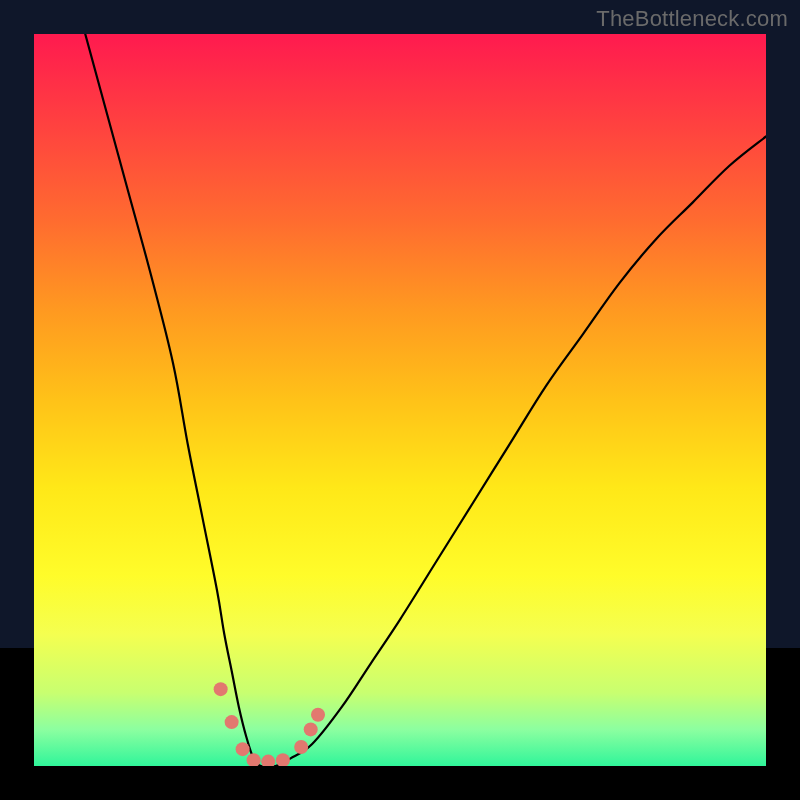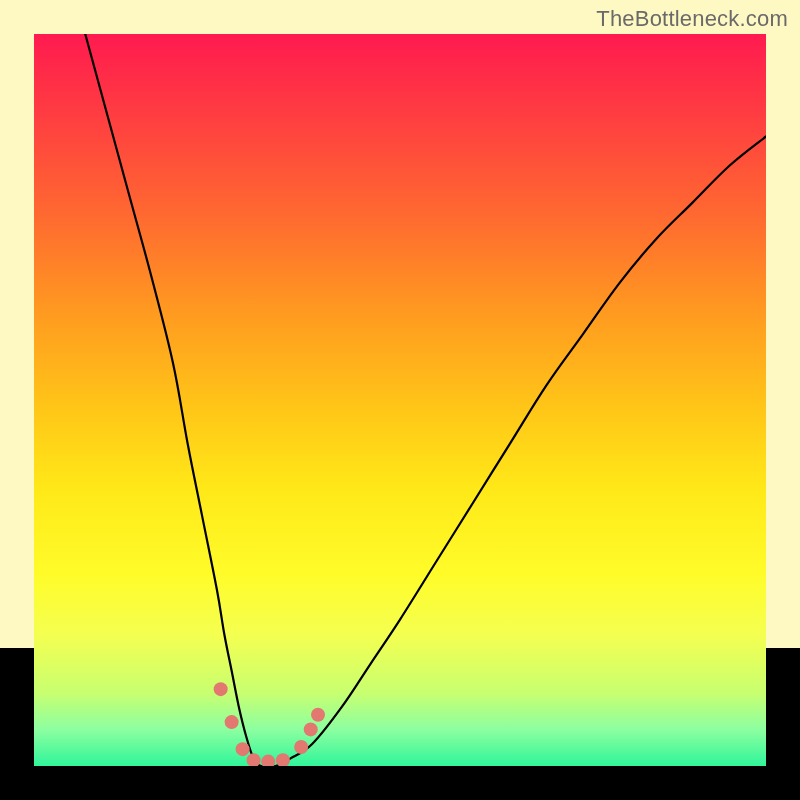--- a/index.html
+++ b/index.html
@@ -9,21 +9,21 @@
     height: 800px;
     background: #000;
     overflow: hidden;
   }
   .frame {
     position: absolute;
     top: 0;
     left: 0;
     width: 800px;
     height: 648px;
-    background: #fef9c3;
+    background: #0f172a;
   }
   .plot {
     position: absolute;
     top: 34px;
     left: 34px;
     width: 732px;
     height: 732px;
     background: linear-gradient(
       to bottom,
       #ff1a4f 0%,

